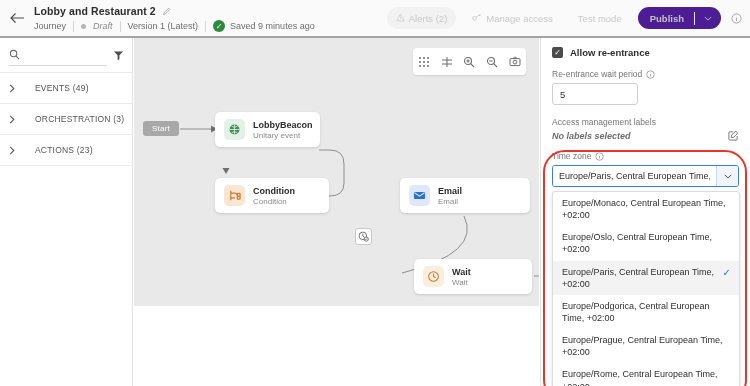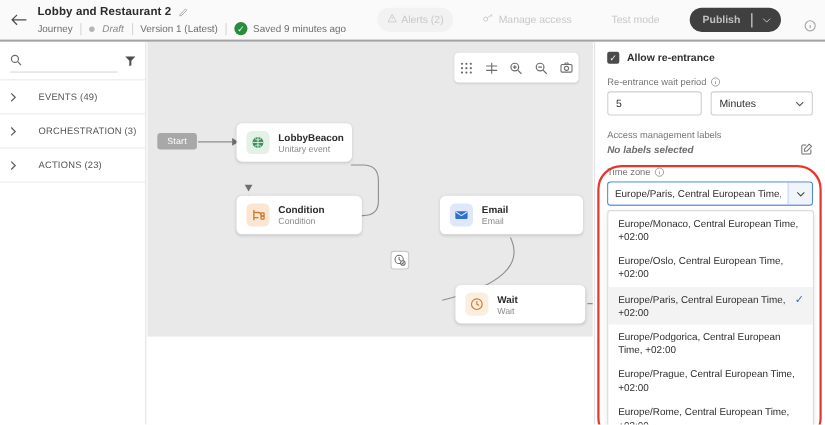--- a/index.html
+++ b/index.html
@@ -30,28 +30,28 @@
   .meta-draft { font-size: 9px; color: #8a8a8a; font-style: italic; }
   .meta-sep { width: 1px; height: 11px; background: #d6d6d6; }
   .dot-grey { width: 5px; height: 5px; border-radius: 50%; background: #b5b5b5; display: inline-block; }
   .saved-wrap { display: flex; align-items: center; gap: 5px; }
   .check-circle {
     width: 12px; height: 12px; border-radius: 50%; background: #2a8a3e;
     display: flex; align-items: center; justify-content: center; color: #fff; font-size: 8px;
   }
 
   .header-actions {
-    margin-left: auto; display: flex; align-items: flex-end; gap: 18px; padding-right: 8px;
+    margin-left: auto; display: flex; align-items: center; gap: 7px; padding-right: 8px;
   }
   .hbtn {
     height: 22px; border-radius: 11px; display: flex; align-items: center; gap: 4px;
     padding: 0 9px; font-size: 9.5px; color: #c8c8c8; background: #f2f2f2;
   }
   .hbtn.flat { background: transparent; }
-  .publish-group { display: flex; align-items: center; background: #404040; border-radius: 11px; height: 22px; }
+  .publish-group { display: flex; align-items: center; background: #4c1d95; border-radius: 11px; height: 22px; }
   .publish-lbl { padding: 0 10px 0 12px; font-size: 9.5px; color: #c2c2c2; font-weight: bold; }
   .publish-div { width: 1px; height: 13px; background: #e2e2e2; }
   .publish-chev { padding: 0 9px; color: #c5c5c5; display: flex; align-items: center; }
   .info-ico { color: #9e9e9e; display: flex; align-items: center; margin-left: 3px; }
 
   
   .sidebar {
     position: absolute; left: 0; top: 38px; width: 133px; height: 348px;
     background: #ffffff; border-right: 1px solid #e3e3e3;
   }
@@ -442,28 +442,20 @@
         <span>Re-entrance wait period</span>
         <span class="tiny-info">
           <svg width="9" height="9" viewBox="0 0 12 12" fill="none" stroke="currentColor" stroke-width="1">
             <circle cx="6" cy="6" r="5"></circle>
               <path d="M6 3.3v.2M6 5.2v3.3"></path>
           </svg>
         </span>
       </div>
       <div class="dual-row">
         <input class="txt-input" value="5" style="">
-        <div class="sel-box">
-          <span>Minutes</span>
-          <span class="sel-chev">
-            <svg width="8" height="5" viewBox="0 0 10 6" fill="none" stroke="currentColor" stroke-width="1.2">
-              <path d="M1 1l4 4 4-4"></path>
-            </svg>
-          </span>
-        </div>
       </div>
     </div>
 
     <div style="margin-top:12px;">
       <div class="field-label">Access management labels</div>
       <div class="labels-row">
         <span class="labels-val">No labels selected</span>
         <span class="edit-ico">
           <svg width="11" height="11" viewBox="0 0 12 12" fill="none" stroke="currentColor" stroke-width="1">
             <path d="M10 6.5V10a1 1 0 01-1 1H2a1 1 0 01-1-1V3a1 1 0 011-1h3.4"></path>

